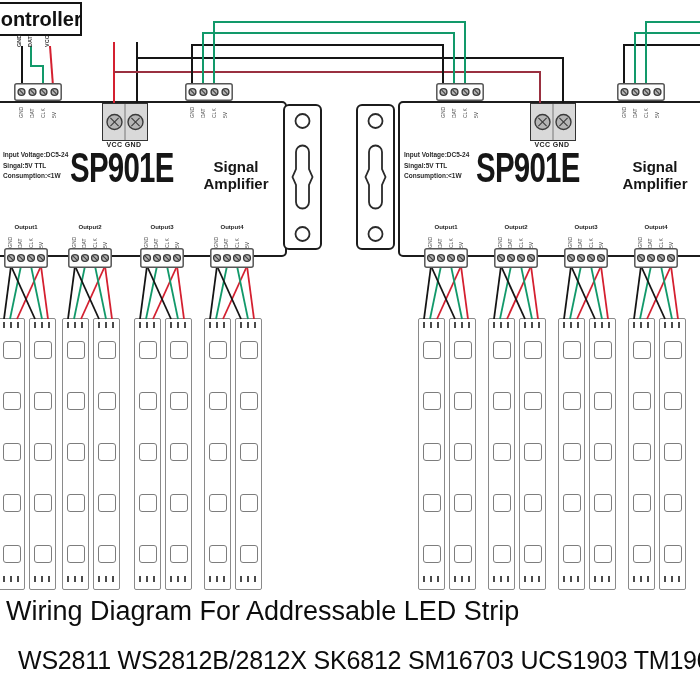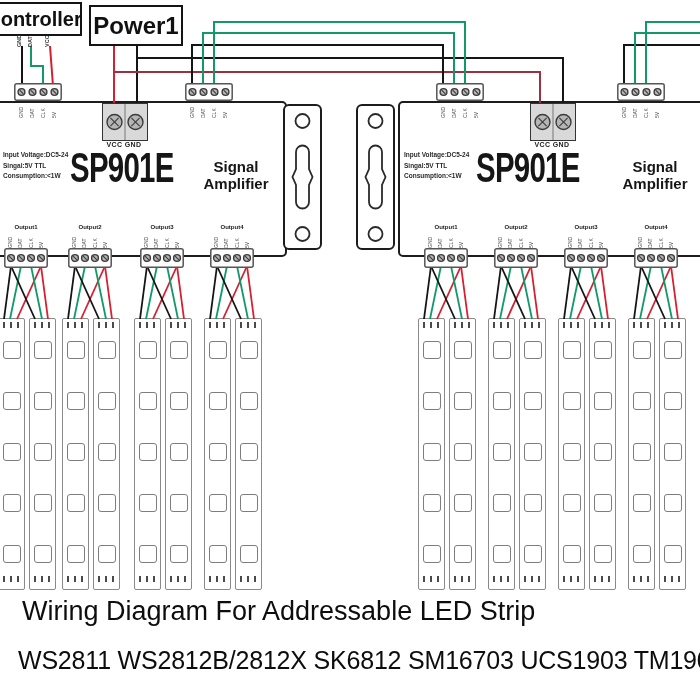--- a/index.html
+++ b/index.html
@@ -30,23 +30,20 @@
 </style>
 </head>
 <body>
 
 <div id="canvas">
 
   <div class="box abs" style="left:-14px;top:2px;width:92px;height:30px;">
     <span style="font-size:20px;font-weight:600;">Controller</span>
   </div>
 
-  <div class="box abs" style="left:89px;top:5px;width:90px;height:37px;">
-    <span style="font-size:24px;font-weight:600;">Power1</span>
-  </div>
 
   <svg id="wires" width="700" height="700">
       <polyline points="22,46 22,86" fill="none" stroke="#151515" stroke-width="2" stroke-linejoin="miter"></polyline>
       <polyline points="31,46 31,66 43,66 43,86" fill="none" stroke="#12996a" stroke-width="2" stroke-linejoin="miter"></polyline>
       <polyline points="50,46 53,86" fill="none" stroke="#d42030" stroke-width="2" stroke-linejoin="miter"></polyline>
       <polyline points="114,42 114,112" fill="none" stroke="#d42030" stroke-width="2" stroke-linejoin="miter"></polyline>
       <polyline points="137,42 137,112" fill="none" stroke="#151515" stroke-width="2" stroke-linejoin="miter"></polyline>
       <polyline points="114,72 540,72 540,112" fill="none" stroke="#9a3040" stroke-width="2" stroke-linejoin="miter"></polyline>
       <polyline points="137,58 563,58 563,112" fill="none" stroke="#151515" stroke-width="2" stroke-linejoin="miter"></polyline>
       <polyline points="192,84 192,45 443,45 443,86" fill="none" stroke="#151515" stroke-width="2" stroke-linejoin="miter"></polyline>
@@ -98,21 +95,21 @@
       <polyline points="591,266 602,319" fill="none" stroke="#12996a" stroke-width="1.8" stroke-linejoin="miter"></polyline>
       <polyline points="601,266 608,319" fill="none" stroke="#d42030" stroke-width="1.8" stroke-linejoin="miter"></polyline>
       <polyline points="641,266 634,319" fill="none" stroke="#151515" stroke-width="1.8" stroke-linejoin="miter"></polyline>
       <polyline points="651,266 640,319" fill="none" stroke="#12996a" stroke-width="1.8" stroke-linejoin="miter"></polyline>
       <polyline points="671,266 647,319" fill="none" stroke="#d42030" stroke-width="1.8" stroke-linejoin="miter"></polyline>
       <polyline points="641,266 665,319" fill="none" stroke="#151515" stroke-width="1.8" stroke-linejoin="miter"></polyline>
       <polyline points="661,266 672,319" fill="none" stroke="#12996a" stroke-width="1.8" stroke-linejoin="miter"></polyline>
       <polyline points="671,266 678,319" fill="none" stroke="#d42030" stroke-width="1.8" stroke-linejoin="miter"></polyline>
     </svg>
 
-  <div class="cap1 abs" style="left:22px;top:596px;">Wiring Diagram For Addressable LED Strip</div>
+  <div class="cap1 abs" style="left:6px;top:596px;">Wiring Diagram For Addressable LED Strip</div>
   <div class="cap2 abs" style="left:18px;top:646px;">WS2811 WS2812B/2812X SK6812 SM16703 UCS1903 TM1903</div>
 <div class="conn abs" style="left: 14px; top: 83px; width: 48px; height: 18px;"><svg width="48" height="18">
         <rect x="0.8" y="0.8" width="46.4" height="16.4" rx="2" fill="#fdfdfd" stroke="#555" stroke-width="1.5"></rect>
         <circle cx="7.5" cy="9" r="3.4" fill="#b5b5b5" stroke="#3a3a3a" stroke-width="1.4"></circle>
         <line x1="5.63" y1="7.13" x2="9.370000000000001" y2="10.870000000000001" stroke="#3a3a3a" stroke-width="1.1"></line>
         <circle cx="18.5" cy="9" r="3.4" fill="#b5b5b5" stroke="#3a3a3a" stroke-width="1.4"></circle>
         <line x1="16.63" y1="7.13" x2="20.37" y2="10.870000000000001" stroke="#3a3a3a" stroke-width="1.1"></line>
         <circle cx="29.5" cy="9" r="3.4" fill="#b5b5b5" stroke="#3a3a3a" stroke-width="1.4"></circle>
         <line x1="27.63" y1="7.13" x2="31.37" y2="10.870000000000001" stroke="#3a3a3a" stroke-width="1.1"></line>
         <circle cx="40.5" cy="9" r="3.4" fill="#b5b5b5" stroke="#3a3a3a" stroke-width="1.4"></circle>

